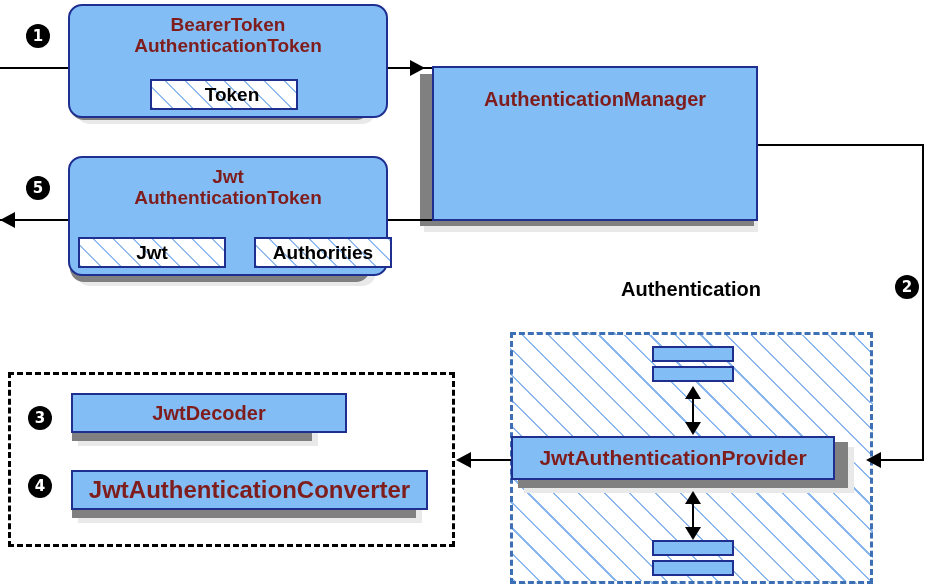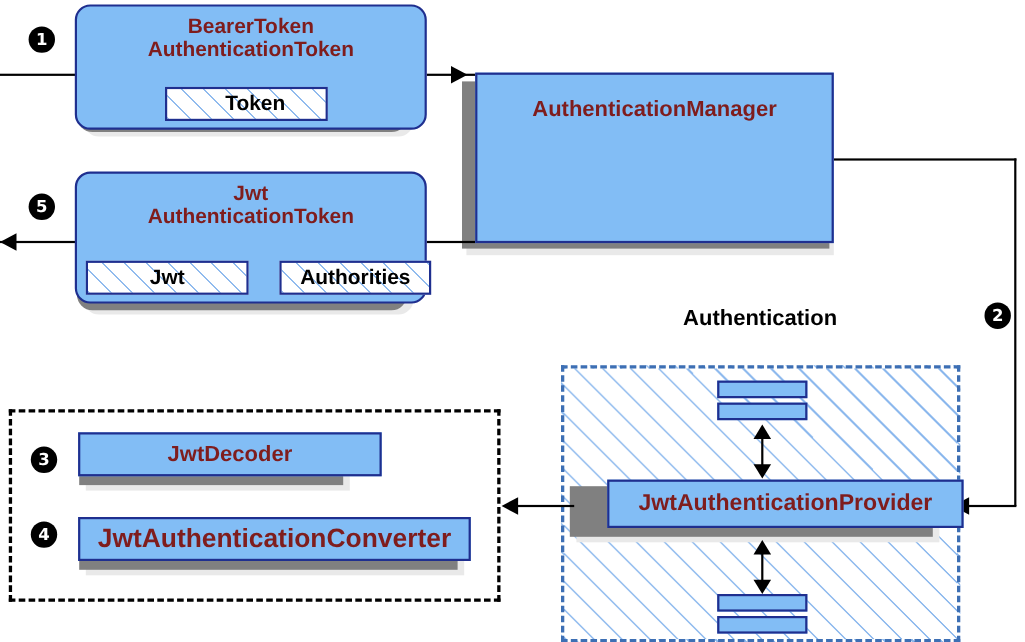--- a/index.html
+++ b/index.html
@@ -215,21 +215,21 @@
 
   <div class="bar" style="left:652px; top:346px; width:82px; height:16px;"></div>
   <div class="bar" style="left:652px; top:366px; width:82px; height:16px;"></div>
 
   <div class="line-v" style="left:692px; top:390px; height:40px;"></div>
   <div class="arrow arrow-up" style="left:685px; top:386px;"></div>
   <div class="arrow arrow-down" style="left:685px; top:422px;"></div>
 
   <div class="shadow-light" style="left:524px; top:447px; width:330px; height:46px;"></div>
   <div class="shadow-dark" style="left:518px; top:442px; width:330px; height:46px;"></div>
-  <div class="node" style="left:552px; top:436px; width:324px; height:44px; font-size:21px;">
+  <div class="node" style="left:511px; top:436px; width:324px; height:44px; font-size:21px;">
     <span>JwtAuthenticationProvider</span>
   </div>
 
   <div class="line-v" style="left:692px; top:495px; height:40px;"></div>
   <div class="arrow arrow-up" style="left:685px; top:491px;"></div>
   <div class="arrow arrow-down" style="left:685px; top:527px;"></div>
 
   <div class="bar" style="left:652px; top:540px; width:82px; height:16px;"></div>
   <div class="bar" style="left:652px; top:560px; width:82px; height:16px;"></div>
 

